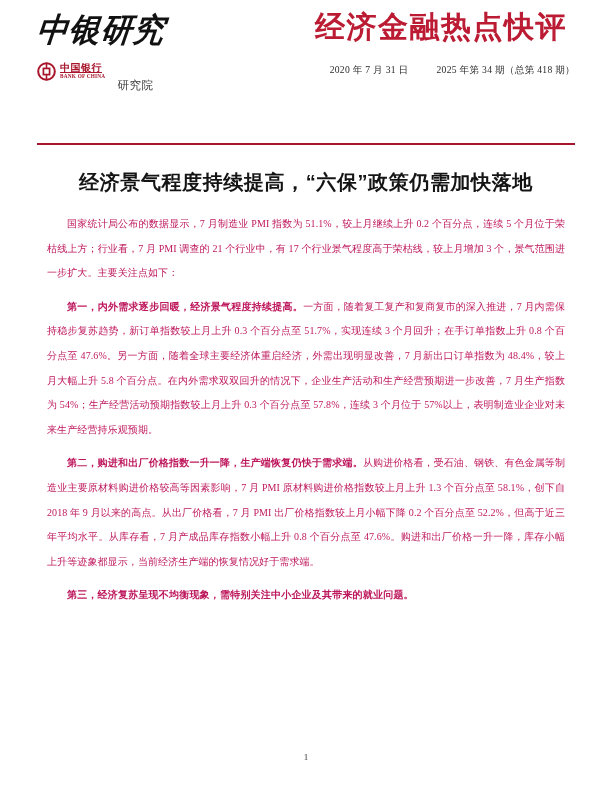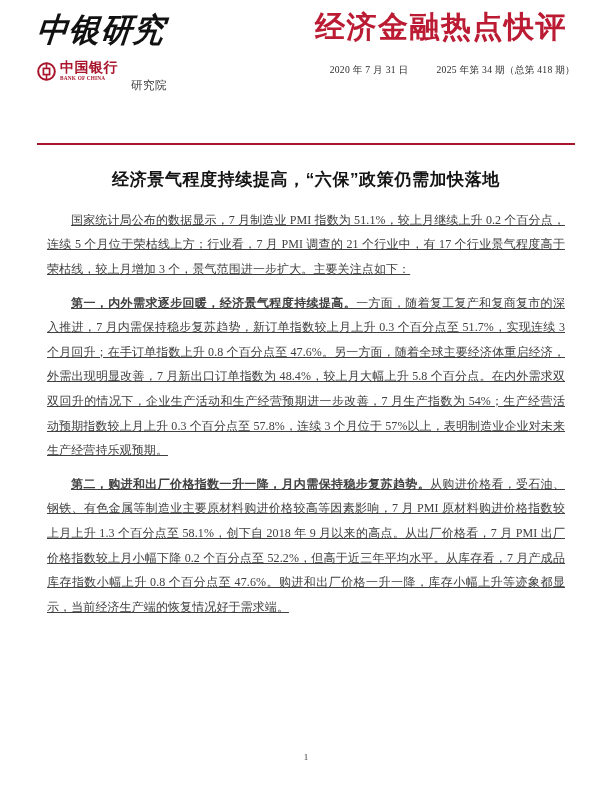--- a/index.html
+++ b/index.html
@@ -65,25 +65,26 @@
     flex: 0 0 19px;
     position: relative;
   }
   .boc-mark svg { display: block; }
 
   .boc-name {
     margin-left: 4px;
     line-height: 1;
   }
   .boc-name-cn {
-    font-size: 14px;
+    font-size: 10px;
     font-weight: bold;
     color: #a8152b;
     letter-spacing: 0.5px;
     display: block;
+    text-decoration: underline;
   }
   .boc-name-en {
     font-size: 5.2px;
     font-weight: bold;
     color: #a8152b;
     letter-spacing: 0.2px;
     display: block;
     margin-top: 1.5px;
     transform: scaleX(1.02);
     transform-origin: left;
@@ -138,40 +139,39 @@
   
   .article {
     position: absolute;
     left: 47px;
     top: 168px;
     width: 518px;
   }
 
   .doc-title {
     text-align: center;
-    font-size: 17px;
+    font-size: 20px;
     font-weight: bold;
     letter-spacing: 0.6px;
     color: #141414;
     font-family: "Liberation Sans", "DejaVu Sans", sans-serif;
     line-height: 1.4;
     margin: 0 0 16px 0;
   }
 
   p.para {
     margin: 0 0 2px 0;
-    font-size: 12px;
+    font-size: 10px;
     line-height: 24.6px;
     text-align: justify;
     text-justify: inter-character;
     text-indent: 2em;
-    color: #404040;
+    color: #be185d;
     letter-spacing: 0.1px;
     font-family: "Liberation Serif", "DejaVu Serif", serif;
-    text-decoration: underline;
   }
 
   p.para b {
     font-weight: bold;
     font-family: "Liberation Sans", "DejaVu Sans", sans-serif;
     letter-spacing: 0.2px;
   }
 
   .para-gap { height: 7px; }
 
@@ -228,21 +228,22 @@
     <h1 class="doc-title">经济景气程度持续提高，“六保”政策仍需加快落地</h1>
 
     <p class="para"><span>国家统计局公布的数据显示，7 月制造业 PMI 指数为 51.1%，较上月继续上升 0.2 个百分点，连续 5 个月位于荣枯线上方；行业看，7 月 PMI 调查的 21 个行业中，有 17 个行业景气程度高于荣枯线，较上月增加 3 个，景气范围进一步扩大。主要关注点如下：</span></p>
 
     <div class="para-gap"></div>
 
     <p class="para"><b>第一，内外需求逐步回暖，经济景气程度持续提高。</b><span>一方面，随着复工复产和复商复市的深入推进，7 月内需保持稳步复苏趋势，新订单指数较上月上升 0.3 个百分点至 51.7%，实现连续 3 个月回升；在手订单指数上升 0.8 个百分点至 47.6%。另一方面，随着全球主要经济体重启经济，外需出现明显改善，7 月新出口订单指数为 48.4%，较上月大幅上升 5.8 个百分点。在内外需求双双回升的情况下，企业生产活动和生产经营预期进一步改善，7 月生产指数为 54%；生产经营活动预期指数较上月上升 0.3 个百分点至 57.8%，连续 3 个月位于 57%以上，表明制造业企业对未来生产经营持乐观预期。</span></p>
 
     <div class="para-gap"></div>
 
-    <p class="para"><b>第二，购进和出厂价格指数一升一降，月内需保持稳步复苏趋势。</b><span>从购进价格看，受石油、钢铁、有色金属等制造业主要原材料购进价格较高等因素影响，7 月 PMI 原材料购进价格指数较上月上升 1.3 个百分点至 58.1%，创下自 2018 年 9 月以来的高点。从出厂价格看，7 月 PMI 出厂价格指数较上月小幅下降 0.2 个百分点至 52.2%，但高于近三年平均水平。从库存看，7 月产成品库存指数小幅上升 0.8 个百分点至 47.6%。购进和出厂价格一升一降，库存小幅上升等迹象都显示，当前经济生产端的恢复情况好于需求端。</span></p>
+    <p class="para"><b>第二，购进和出厂价格指数一升一降，生产端恢复仍快于需求端。</b><span>从购进价格看，受石油、钢铁、有色金属等制造业主要原材料购进价格较高等因素影响，7 月 PMI 原材料购进价格指数较上月上升 1.3 个百分点至 58.1%，创下自 2018 年 9 月以来的高点。从出厂价格看，7 月 PMI 出厂价格指数较上月小幅下降 0.2 个百分点至 52.2%，但高于近三年平均水平。从库存看，7 月产成品库存指数小幅上升 0.8 个百分点至 47.6%。购进和出厂价格一升一降，库存小幅上升等迹象都显示，当前经济生产端的恢复情况好于需求端。</span></p>
 
     <div class="para-gap"></div>
 
+    <p class="para"><b>第三，经济复苏呈现不均衡现象，需特别关注中小企业及其带来的就业问题。</b><span></span></p>
   </div>
 
   <div class="page-number">1</div>
 
 </div>
 
 </body></html>

